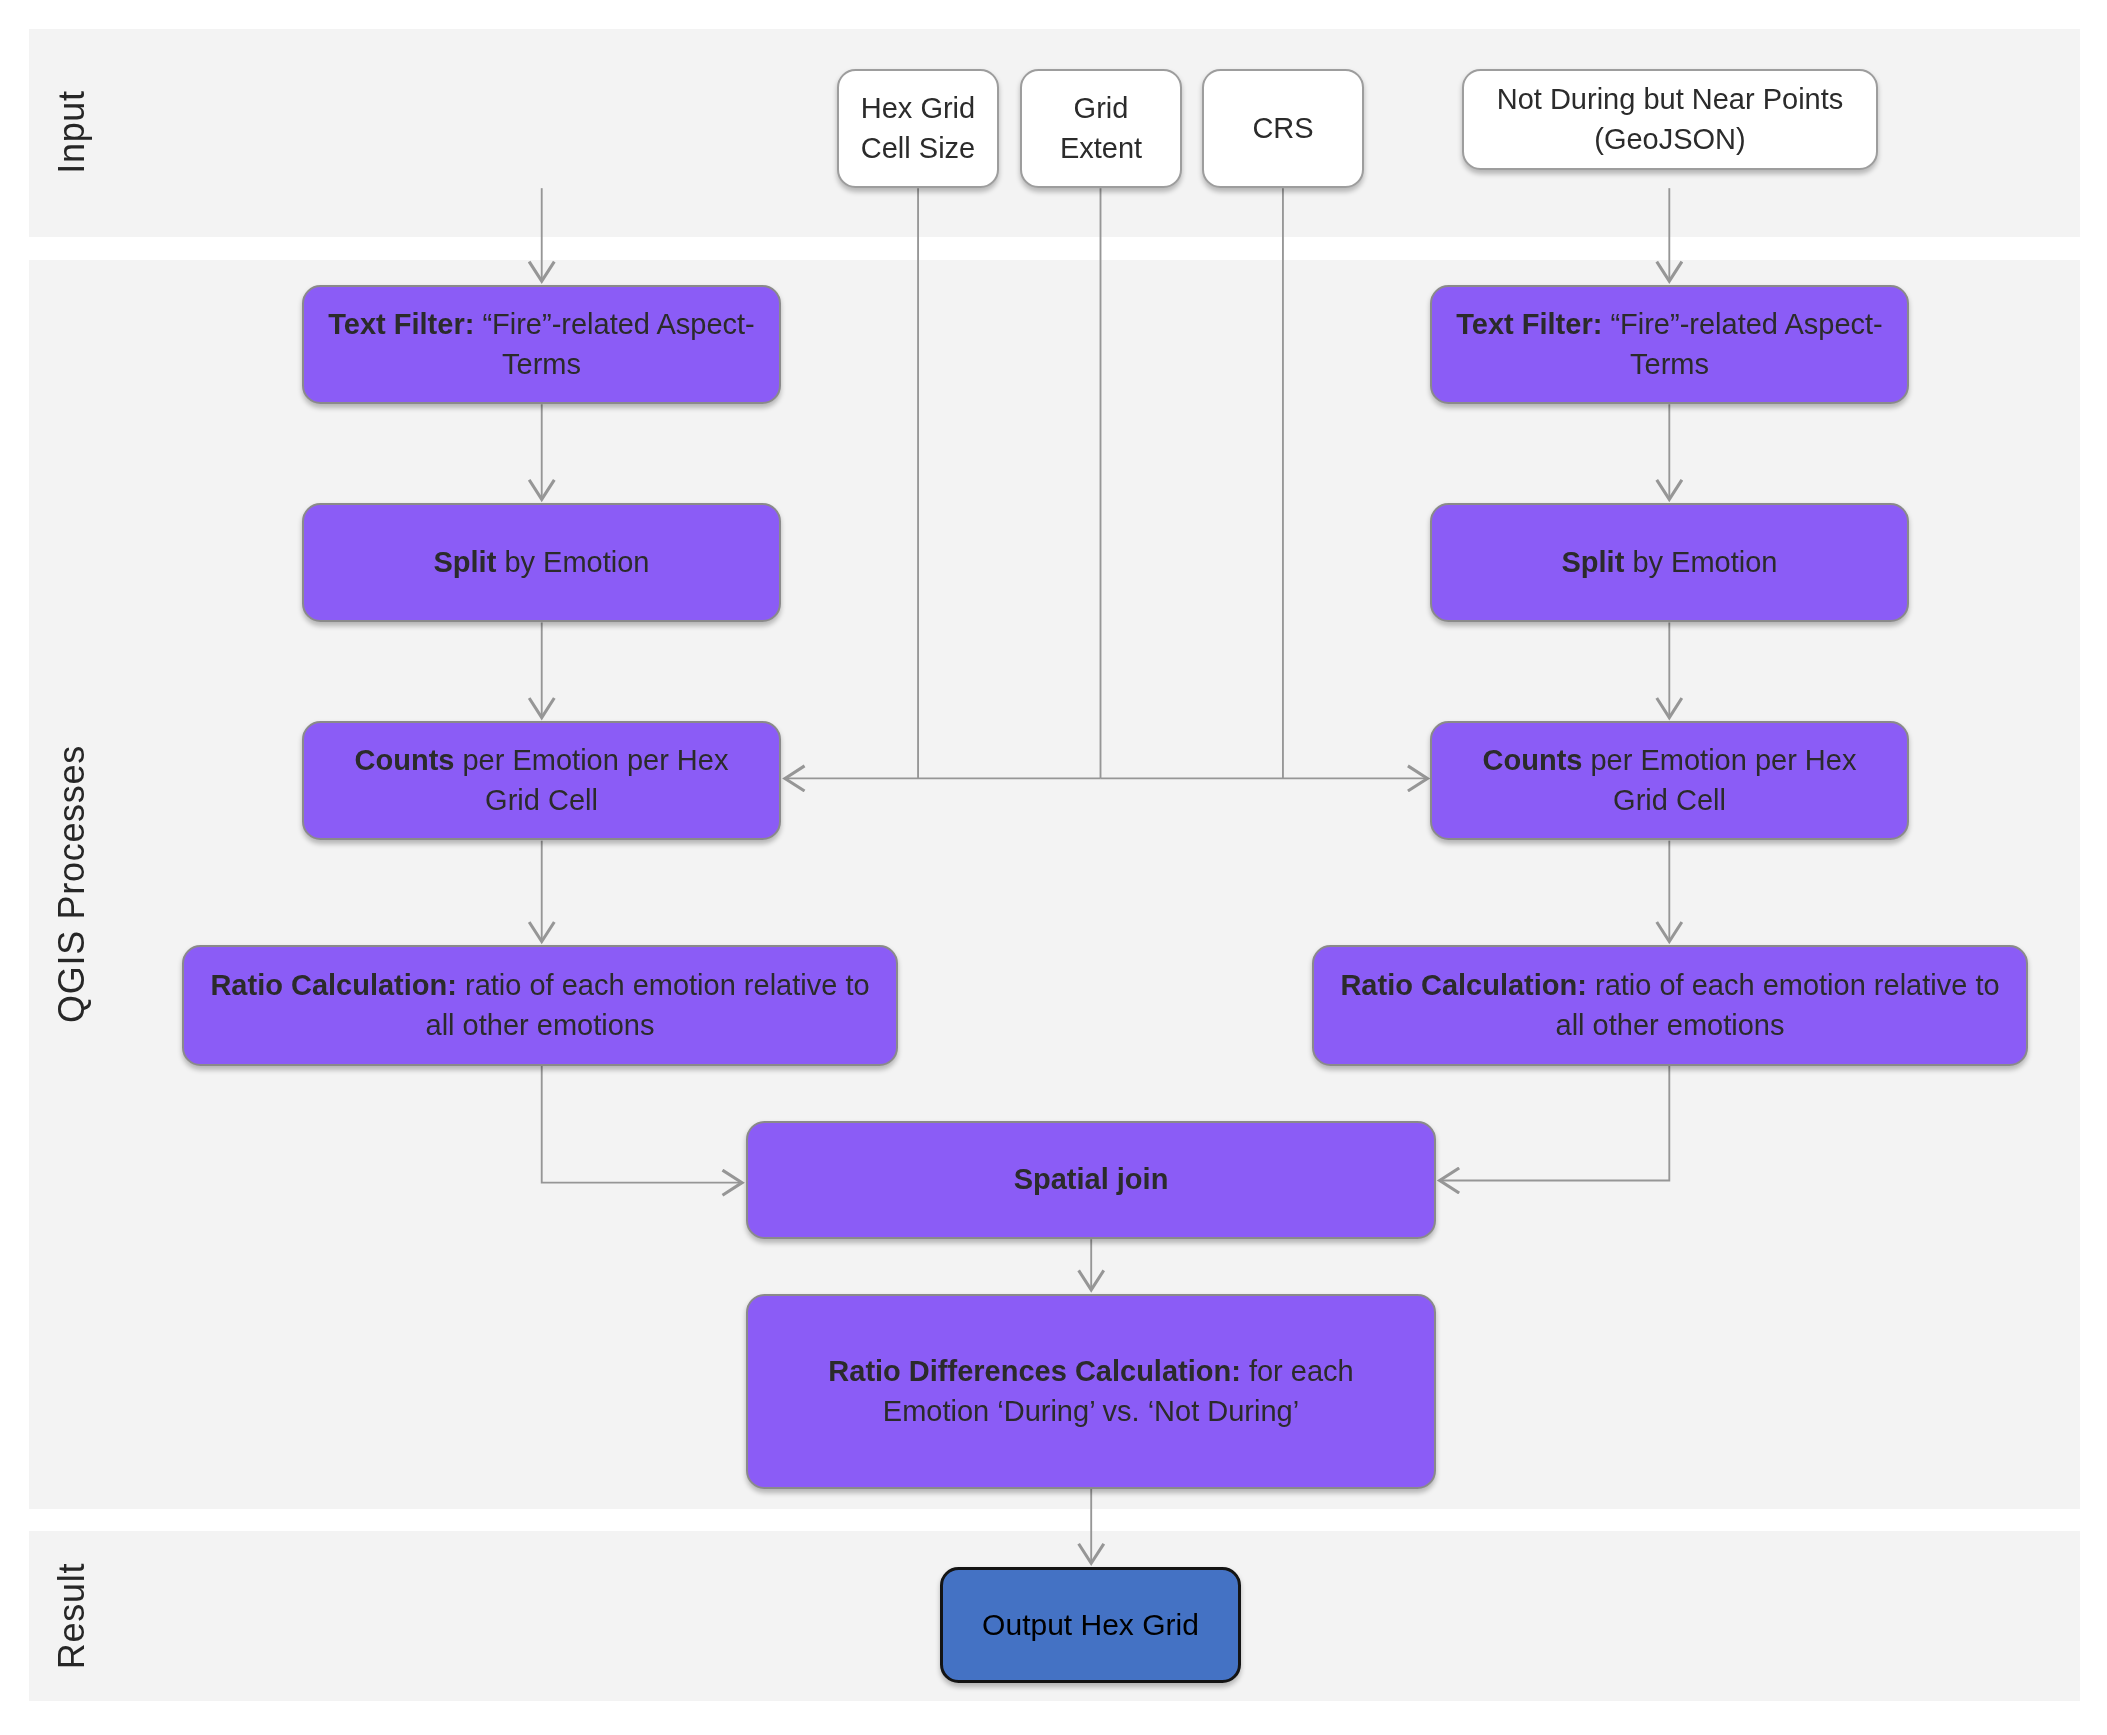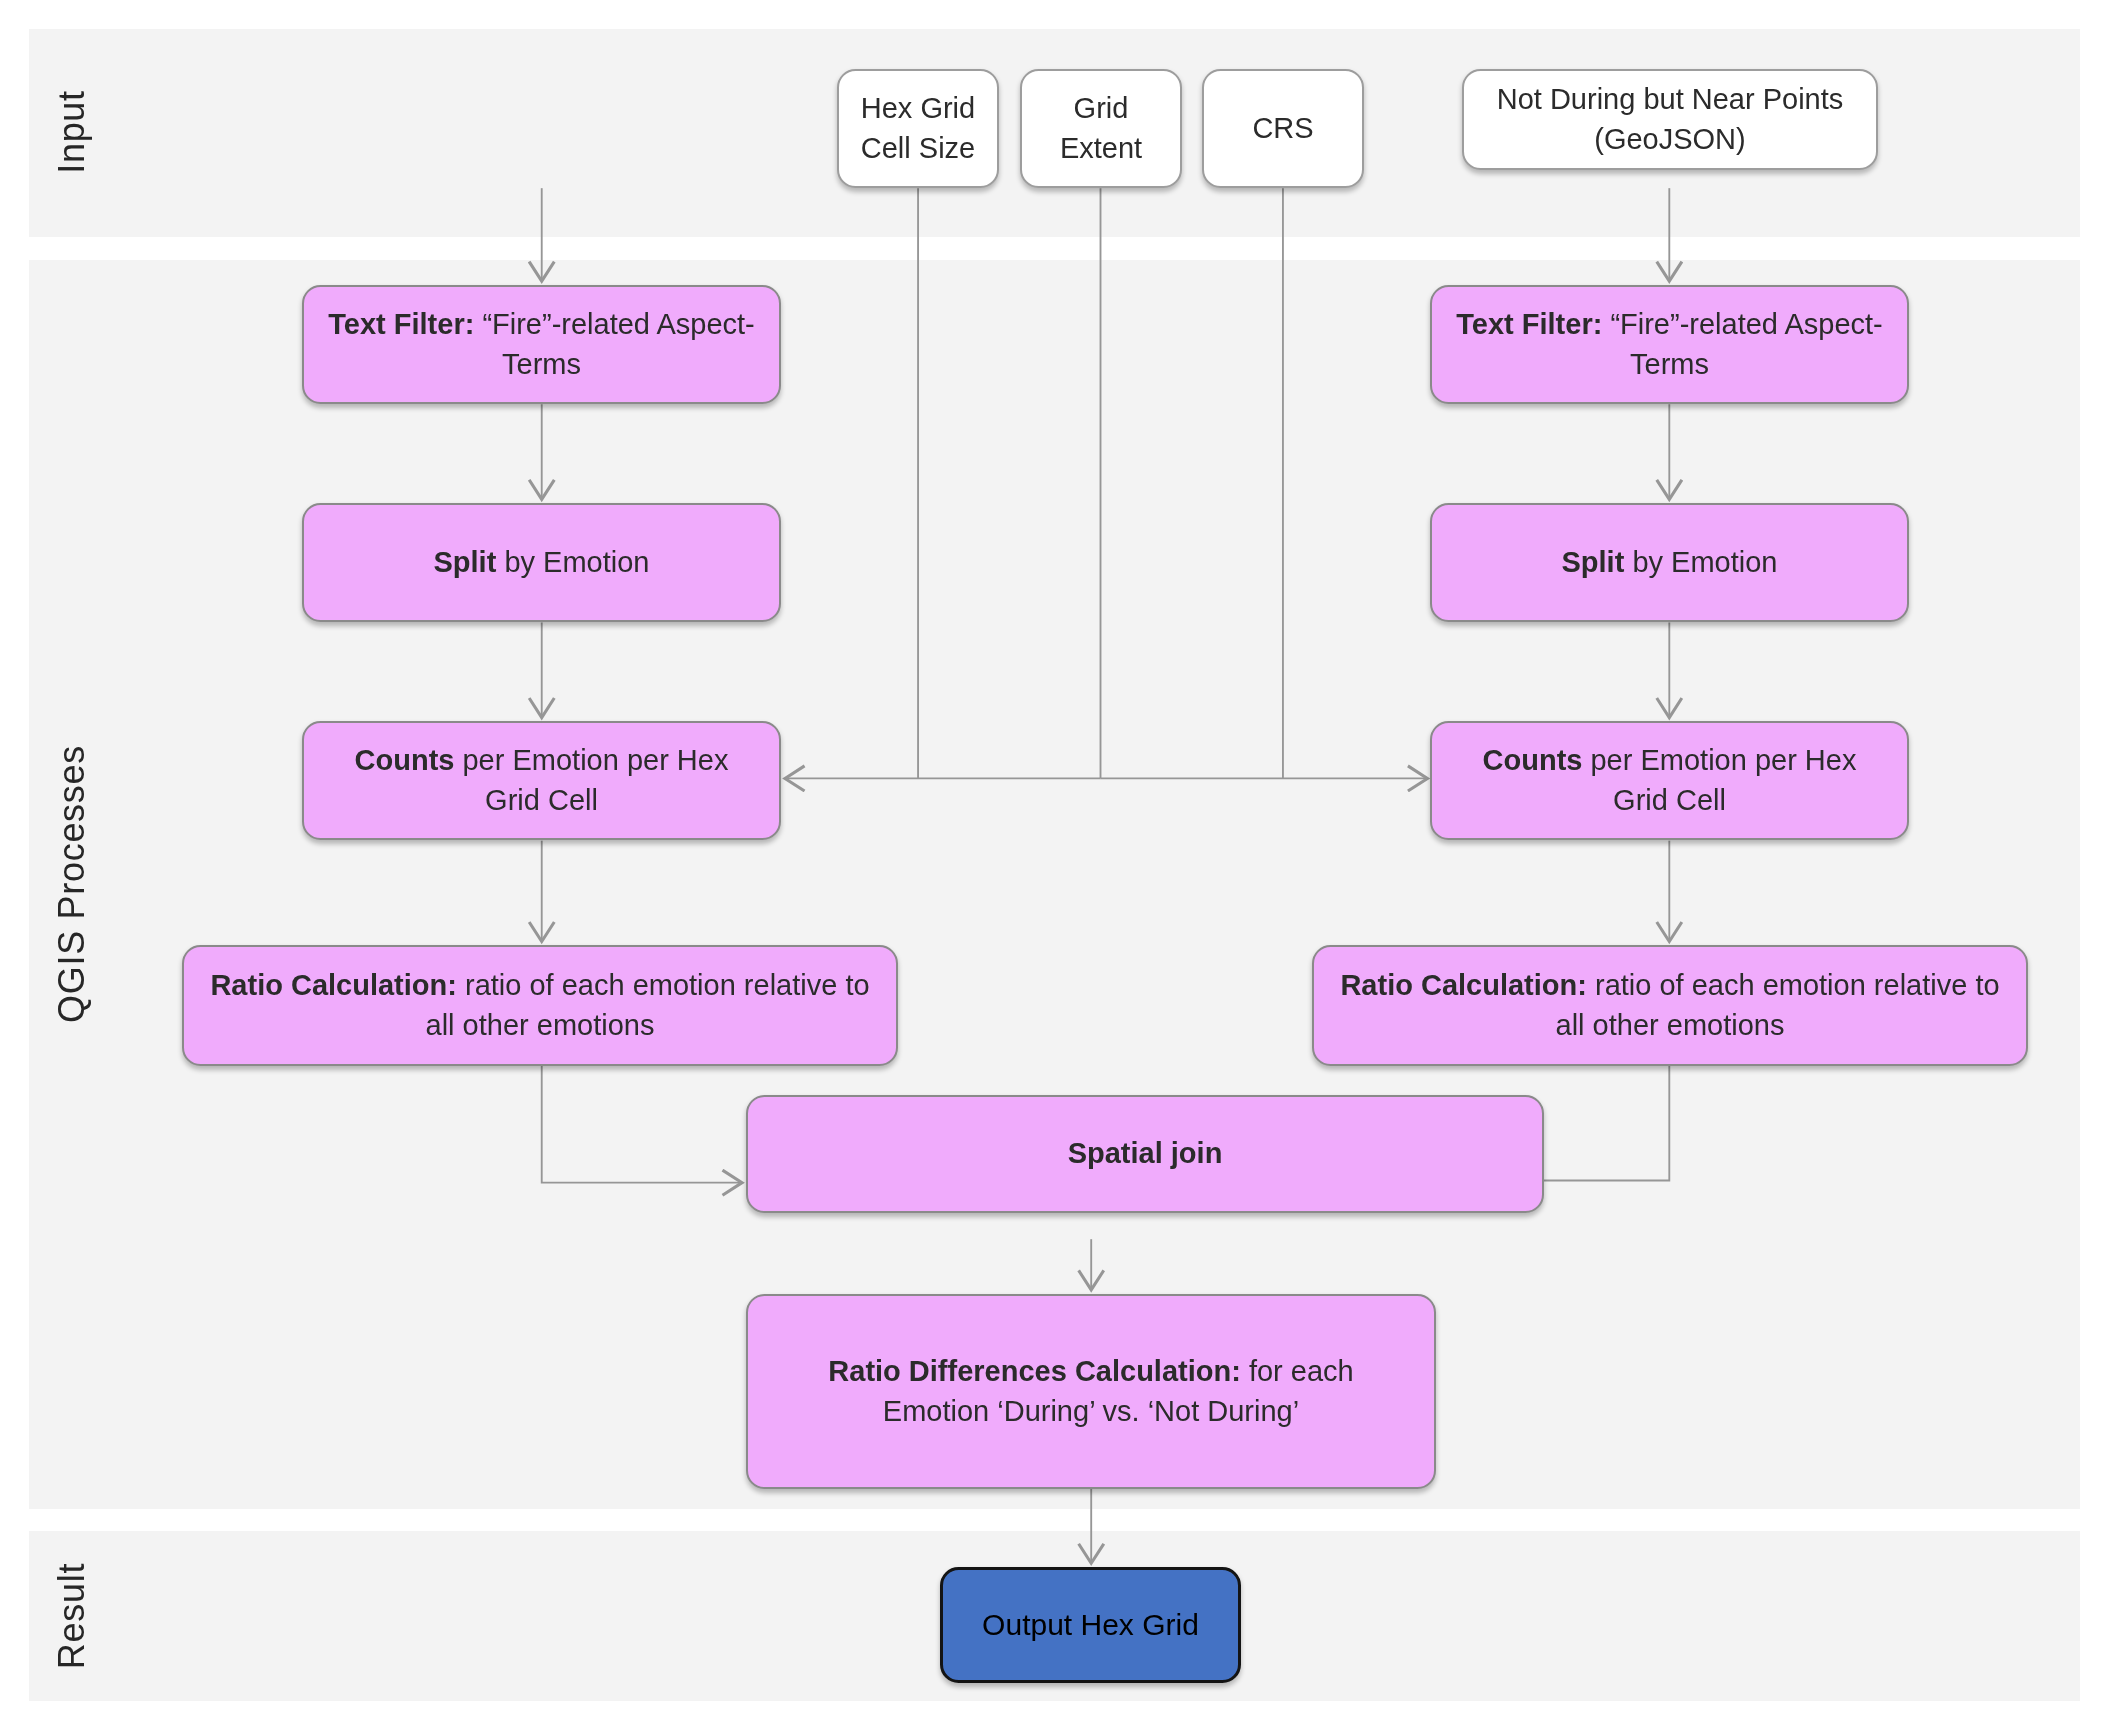--- a/index.html
+++ b/index.html
@@ -36,21 +36,21 @@
     padding:5.7px 24px;
     box-sizing:border-box;
     box-shadow:0 3.6px 5px rgba(0,0,0,0.25);
   }
   .node b{font-weight:700;}
   .white-node{
     background:#ffffff;
     border:2.1px solid #9d9d9d;
   }
   .blue-node{
-    background:#f0abfc;
+    background:#8b5cf6;
     border:2.1px solid #8a8a8a;
   }
   .output-node{
     background:#4472c4;
     border:3.6px solid #141414;
     color:#000000;
     font-size:30px;
   }
   #connectors{
     position:absolute;left:0;top:0;
@@ -138,21 +138,21 @@
   <div class="node blue-node" style="left:1430px;top:503px;width:479px;height:119px;">
     <span><b>Split</b><span> by Emotion</span></span>
   </div>
   <div class="node blue-node" style="left:1430px;top:721px;width:479px;height:119px;">
     <span><b>Counts</b><span> per Emotion per Hex Grid Cell</span></span>
   </div>
   <div class="node blue-node" style="left:1312px;top:945px;width:716px;height:121px;">
     <span><b>Ratio Calculation:</b><span> ratio of each emotion relative to all other emotions</span></span>
   </div>
 
-  <div class="node blue-node" style="left:746px;top:1095px;width:798px;height:118px;align-items:center;">
+  <div class="node blue-node" style="left:746px;top:1121px;width:690px;height:118px;align-items:center;">
     <span><b>Spatial join</b><span></span></span>
   </div>
   <div class="node blue-node" style="left:746px;top:1294px;width:690px;height:195px;padding:5.7px 64px;">
     <span><b>Ratio Differences Calculation:</b><span> for each Emotion ‘During’ vs. ‘Not During’</span></span>
   </div>
 
   <div class="node output-node" style="left:940px;top:1567px;width:301px;height:116px;">
     <span>Output Hex Grid</span>
   </div>
 

